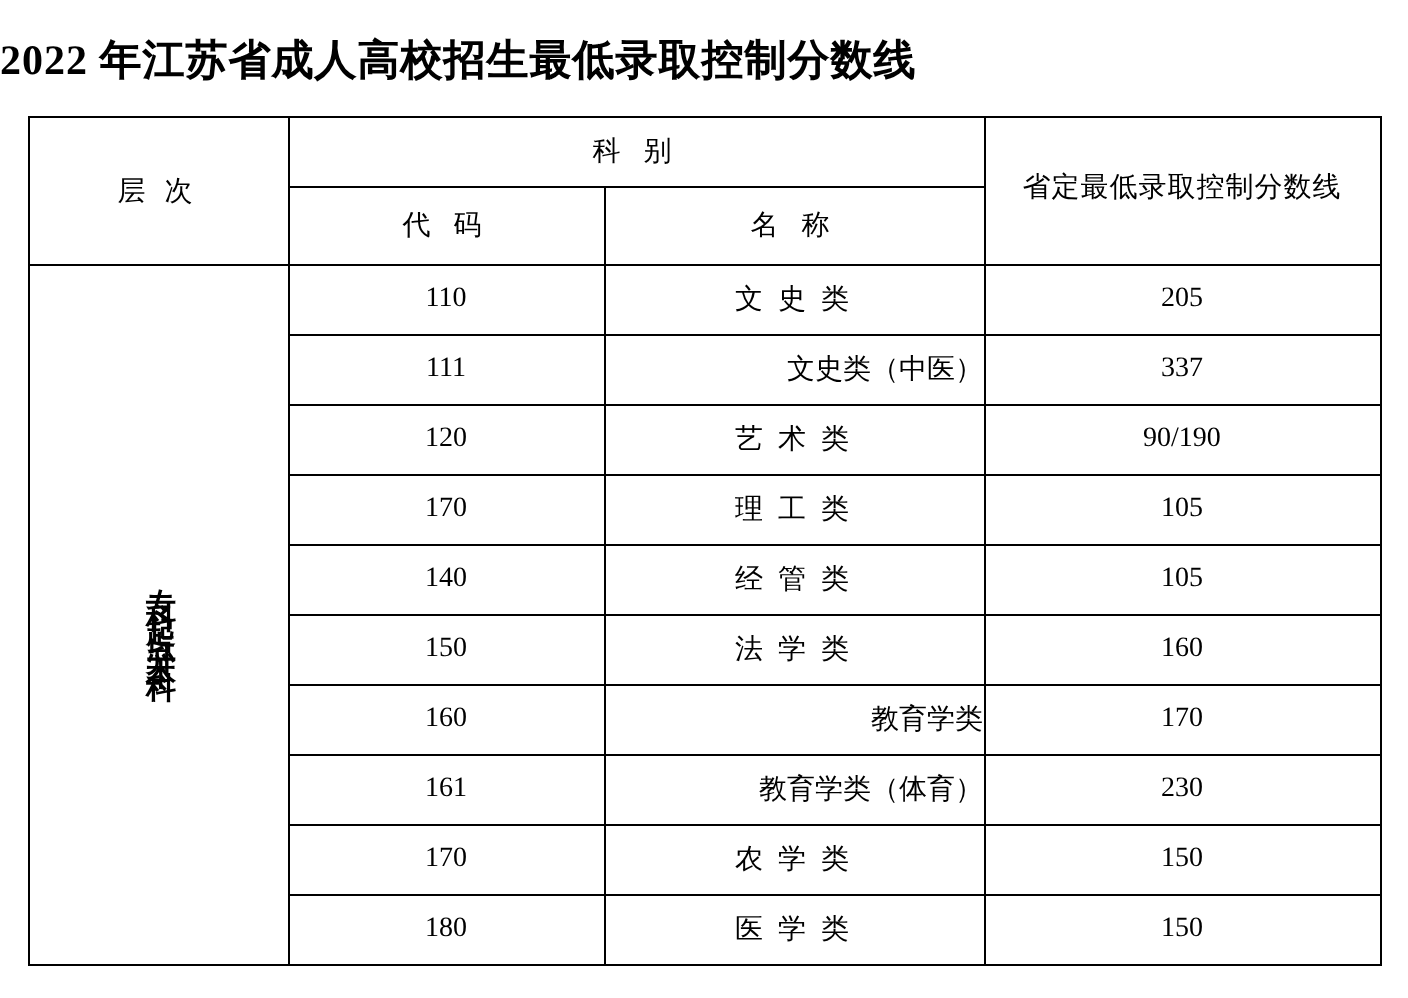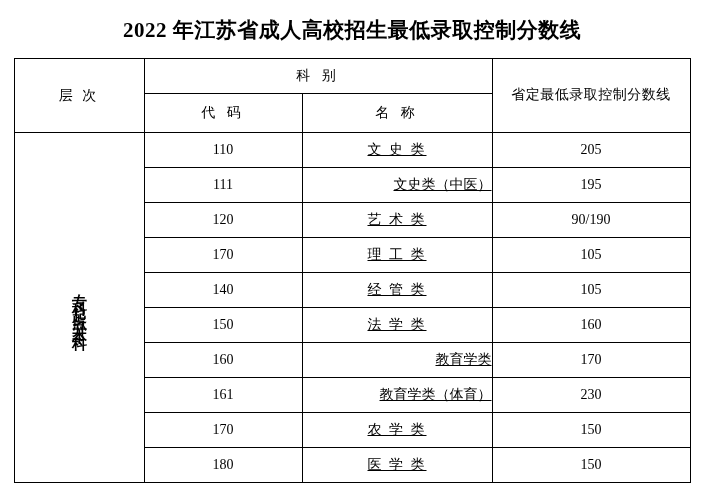--- a/index.html
+++ b/index.html
@@ -14,21 +14,20 @@
     color: #000000;
     overflow: hidden;
   }
   .page {
     position: relative;
     width: 704px;
     height: 499px;
     box-sizing: border-box;
   }
   .doc-title {
-    text-align: center;
     font-size: 21px;
     font-weight: bold;
     letter-spacing: 0.5px;
     padding-top: 16px;
     padding-bottom: 14px;
     font-family: "Liberation Serif", "DejaVu Serif", serif;
   }
   table.score-table {
     border-collapse: collapse;
     margin: 0 auto;
@@ -73,21 +72,20 @@
     font-size: 14px;
     letter-spacing: 0.5px;
     line-height: 1.3;
   }
   .row-cell {
     height: 34px;
     font-size: 14px;
   }
   .name-cell {
     letter-spacing: 2px;
-    text-decoration: underline;
   }
   .name-cell.tight {
     letter-spacing: 0px;
     text-align: right;
   }
   .level-vertical {
     font-weight: bold;
     font-size: 15px;
     writing-mode: vertical-rl;
     text-orientation: upright;
@@ -130,21 +128,21 @@
         <td class="level-cell" rowspan="10">
           <span class="level-vertical">专科起点升本科</span>
         </td>
         <td class="row-cell">110</td>
         <td class="row-cell name-cell">文 史 类</td>
         <td class="row-cell">205</td>
       </tr>
       <tr>
         <td class="row-cell">111</td>
         <td class="row-cell name-cell tight">文史类（中医）</td>
-        <td class="row-cell">195</td>
+        <td class="row-cell">337</td>
       </tr>
       <tr>
         <td class="row-cell">120</td>
         <td class="row-cell name-cell">艺 术 类</td>
         <td class="row-cell">90/190</td>
       </tr>
       <tr>
         <td class="row-cell">170</td>
         <td class="row-cell name-cell">理 工 类</td>
         <td class="row-cell">105</td>

